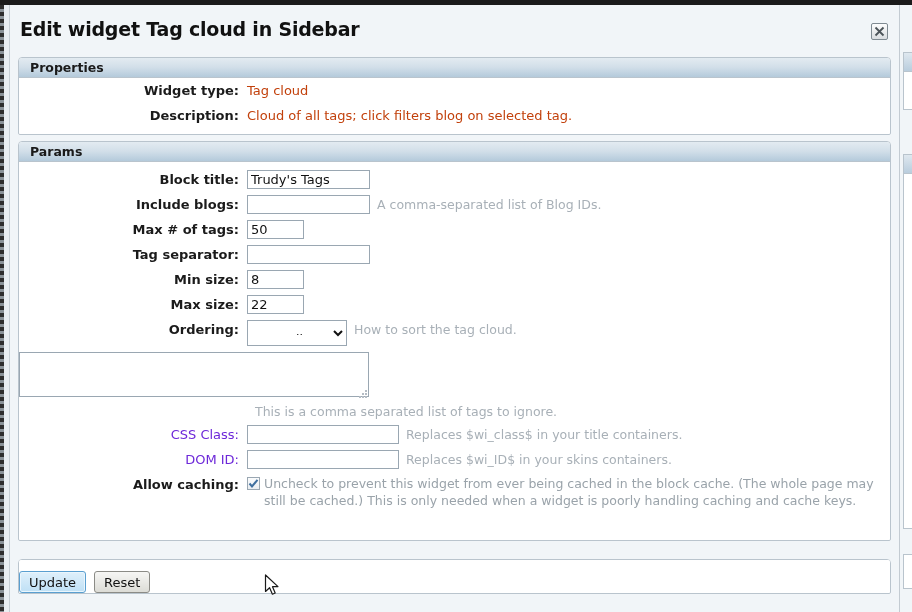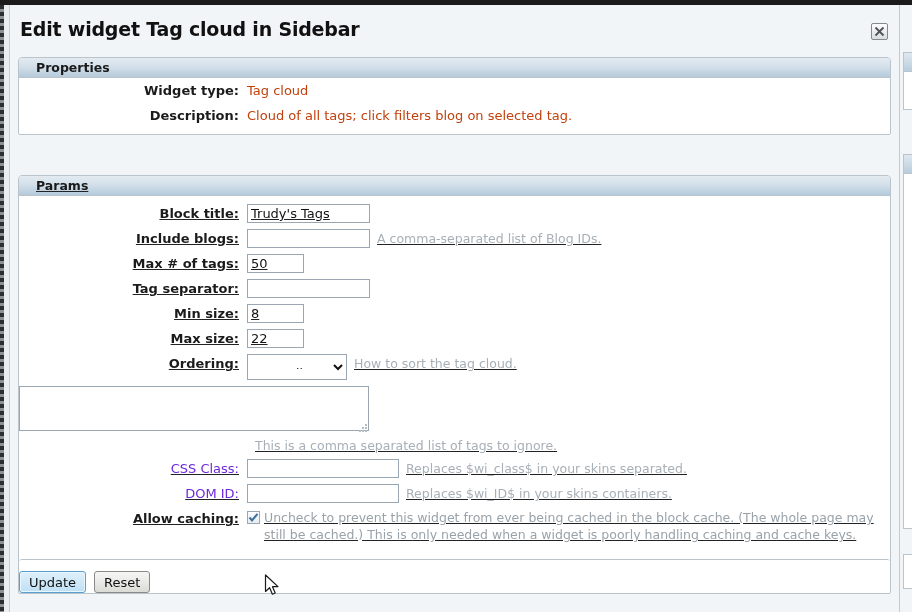--- a/index.html
+++ b/index.html
@@ -118,36 +118,36 @@
     left: 8px;
     width: 873px;
     border: 1px solid #b9c4cd;
     border-radius: 4px 4px 2px 2px;
     background: #fff;
     box-sizing: border-box;
   }
   .panel-head {
     height: 19px;
     line-height: 19px;
-    padding-left: 17px;
+    padding-left: 11px;
     font-weight: bold;
     font-size: 12.5px;
     color: #1a1a1a;
     background: linear-gradient(to bottom, #e3ebf1 0%, #d2dfe9 48%, #b4cadb 100%);
     border-bottom: 1px solid #b9c4cd;
     border-radius: 3px 3px 0 0;
   }
   .panel-body {
     background: #fff;
     border-radius: 0 0 2px 2px;
   }
 
   #panel-properties { top: 52px; }
   #panel-properties .panel-body { height: 53px; padding-top: 3px; }
-  #panel-params     { top: 170px; text-decoration: underline; }
+  #panel-params     { top: 136px; }
   #panel-params .panel-body { height: 370px; padding-top: 8px; }
   #panel-actions {
     top: 554px;
     height: 35px;
   }
   #panel-actions .panel-body {
     height: 33px;
     border-radius: 2px;
   }
 
@@ -398,21 +398,21 @@
               <i style="right:3px;bottom:3px;"></i>
               <i style="right:0;bottom:6px;"></i>
             </span>
           </span>
         </div>
         <div class="hint-below">This is a comma separated list of tags to ignore.</div>
 
         <div class="row">
           <div class="lbl dim">CSS Class:</div>
           <input class="txt w-mid" type="text" value="" style="">
-          <span class="hint">Replaces $wi_class$ in your skins separated.</span>
+          <span class="hint">Replaces $wi_class$ in your title containers.</span>
         </div>
 
         <div class="row">
           <div class="lbl dim">DOM ID:</div>
           <input class="txt w-mid" type="text" value="" style="">
           <span class="hint">Replaces $wi_ID$ in your skins containers.</span>
         </div>
 
         <div class="row">
           <div class="lbl">Allow caching:</div>

